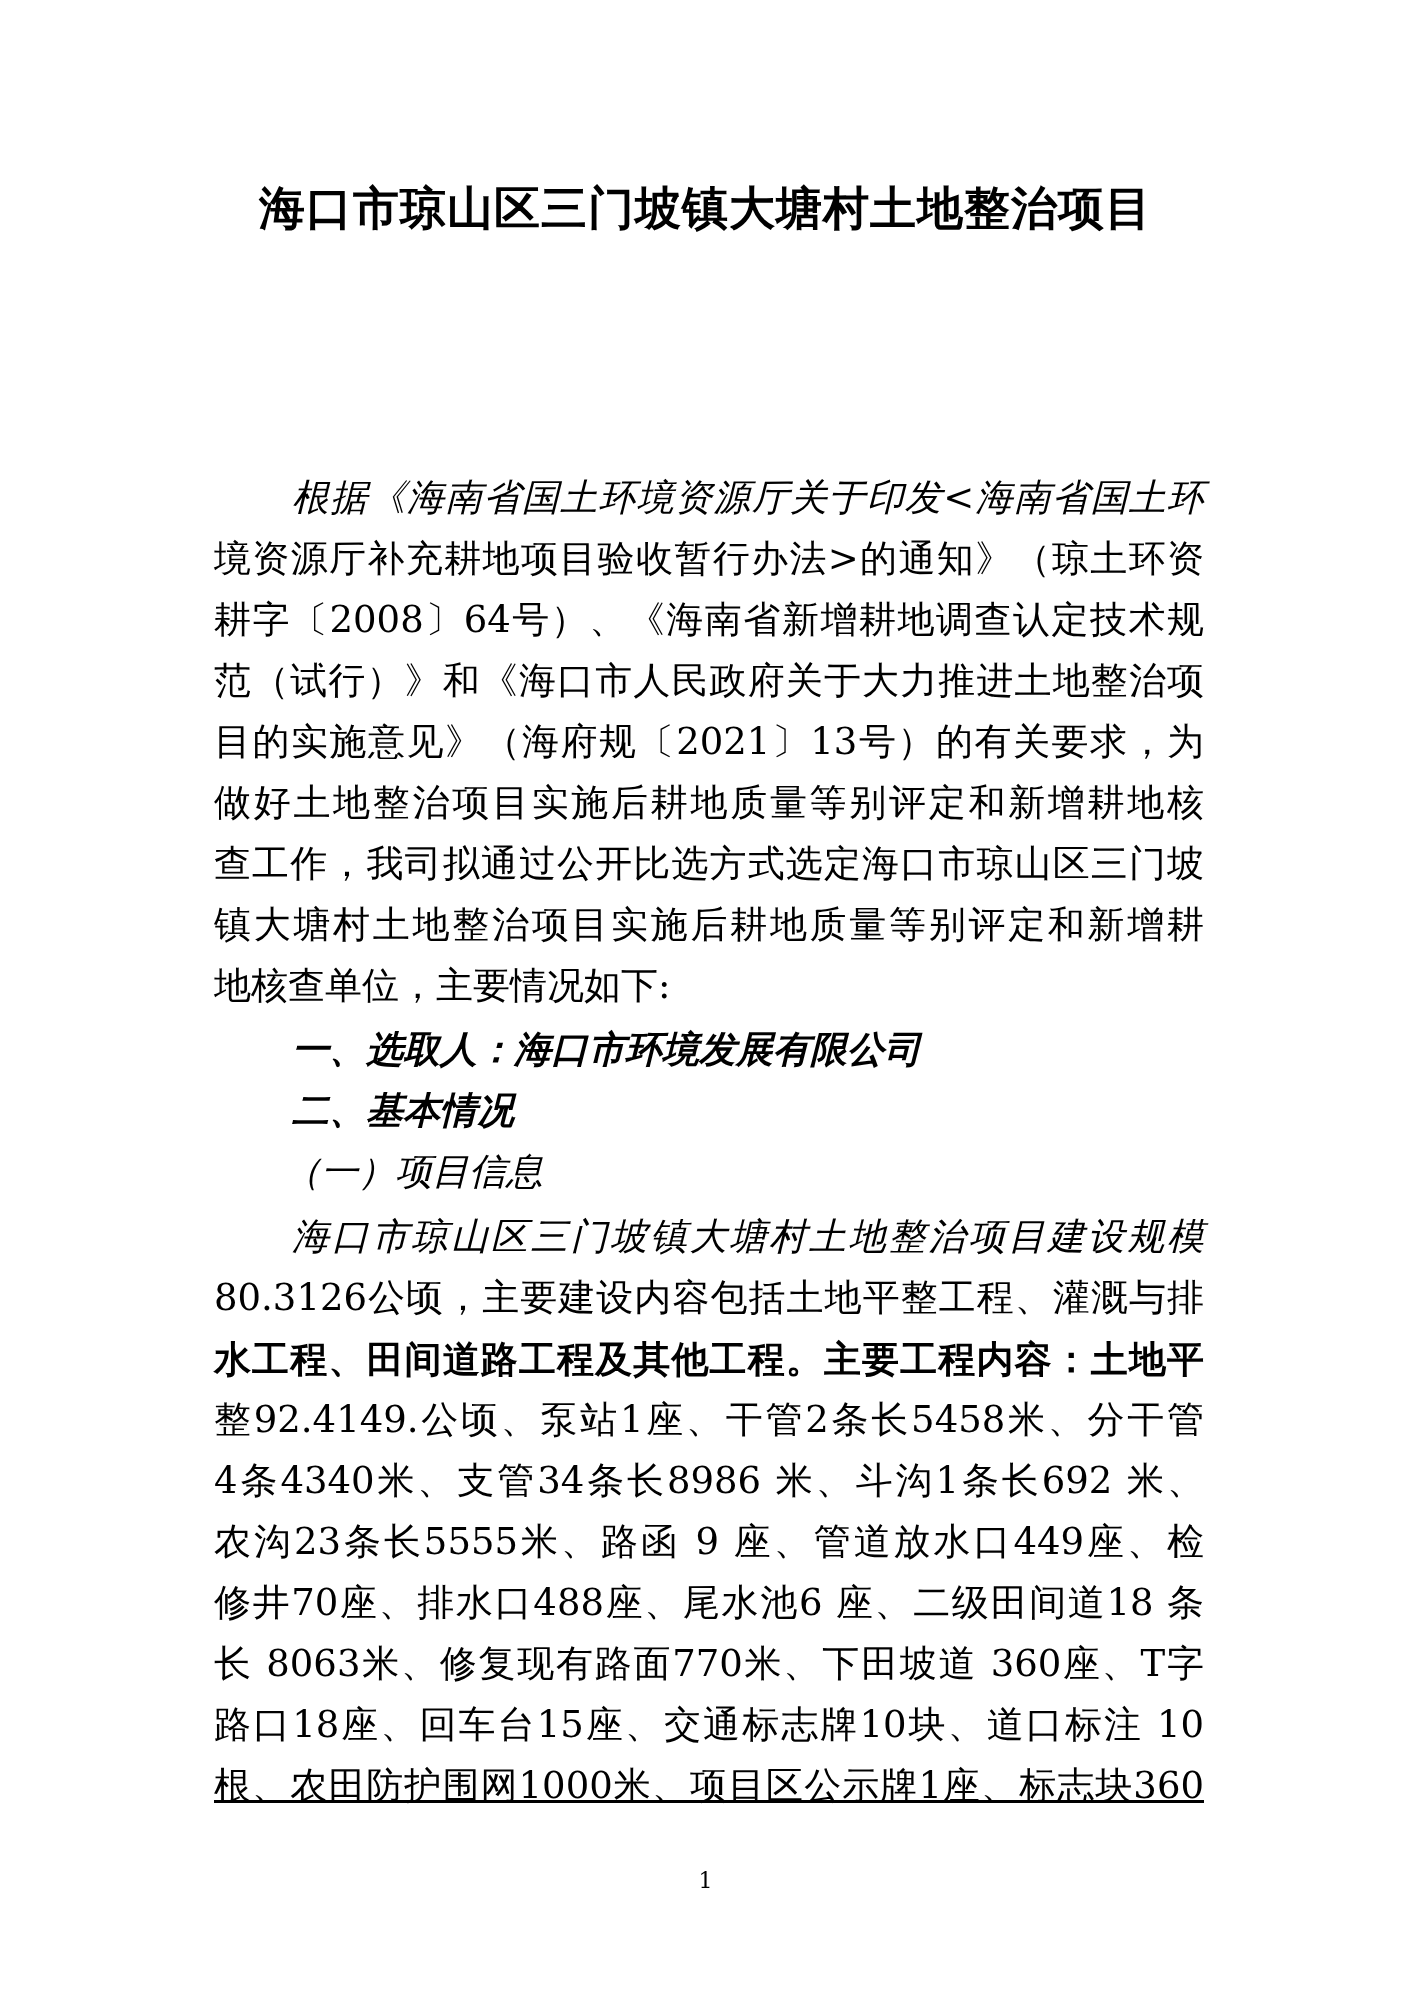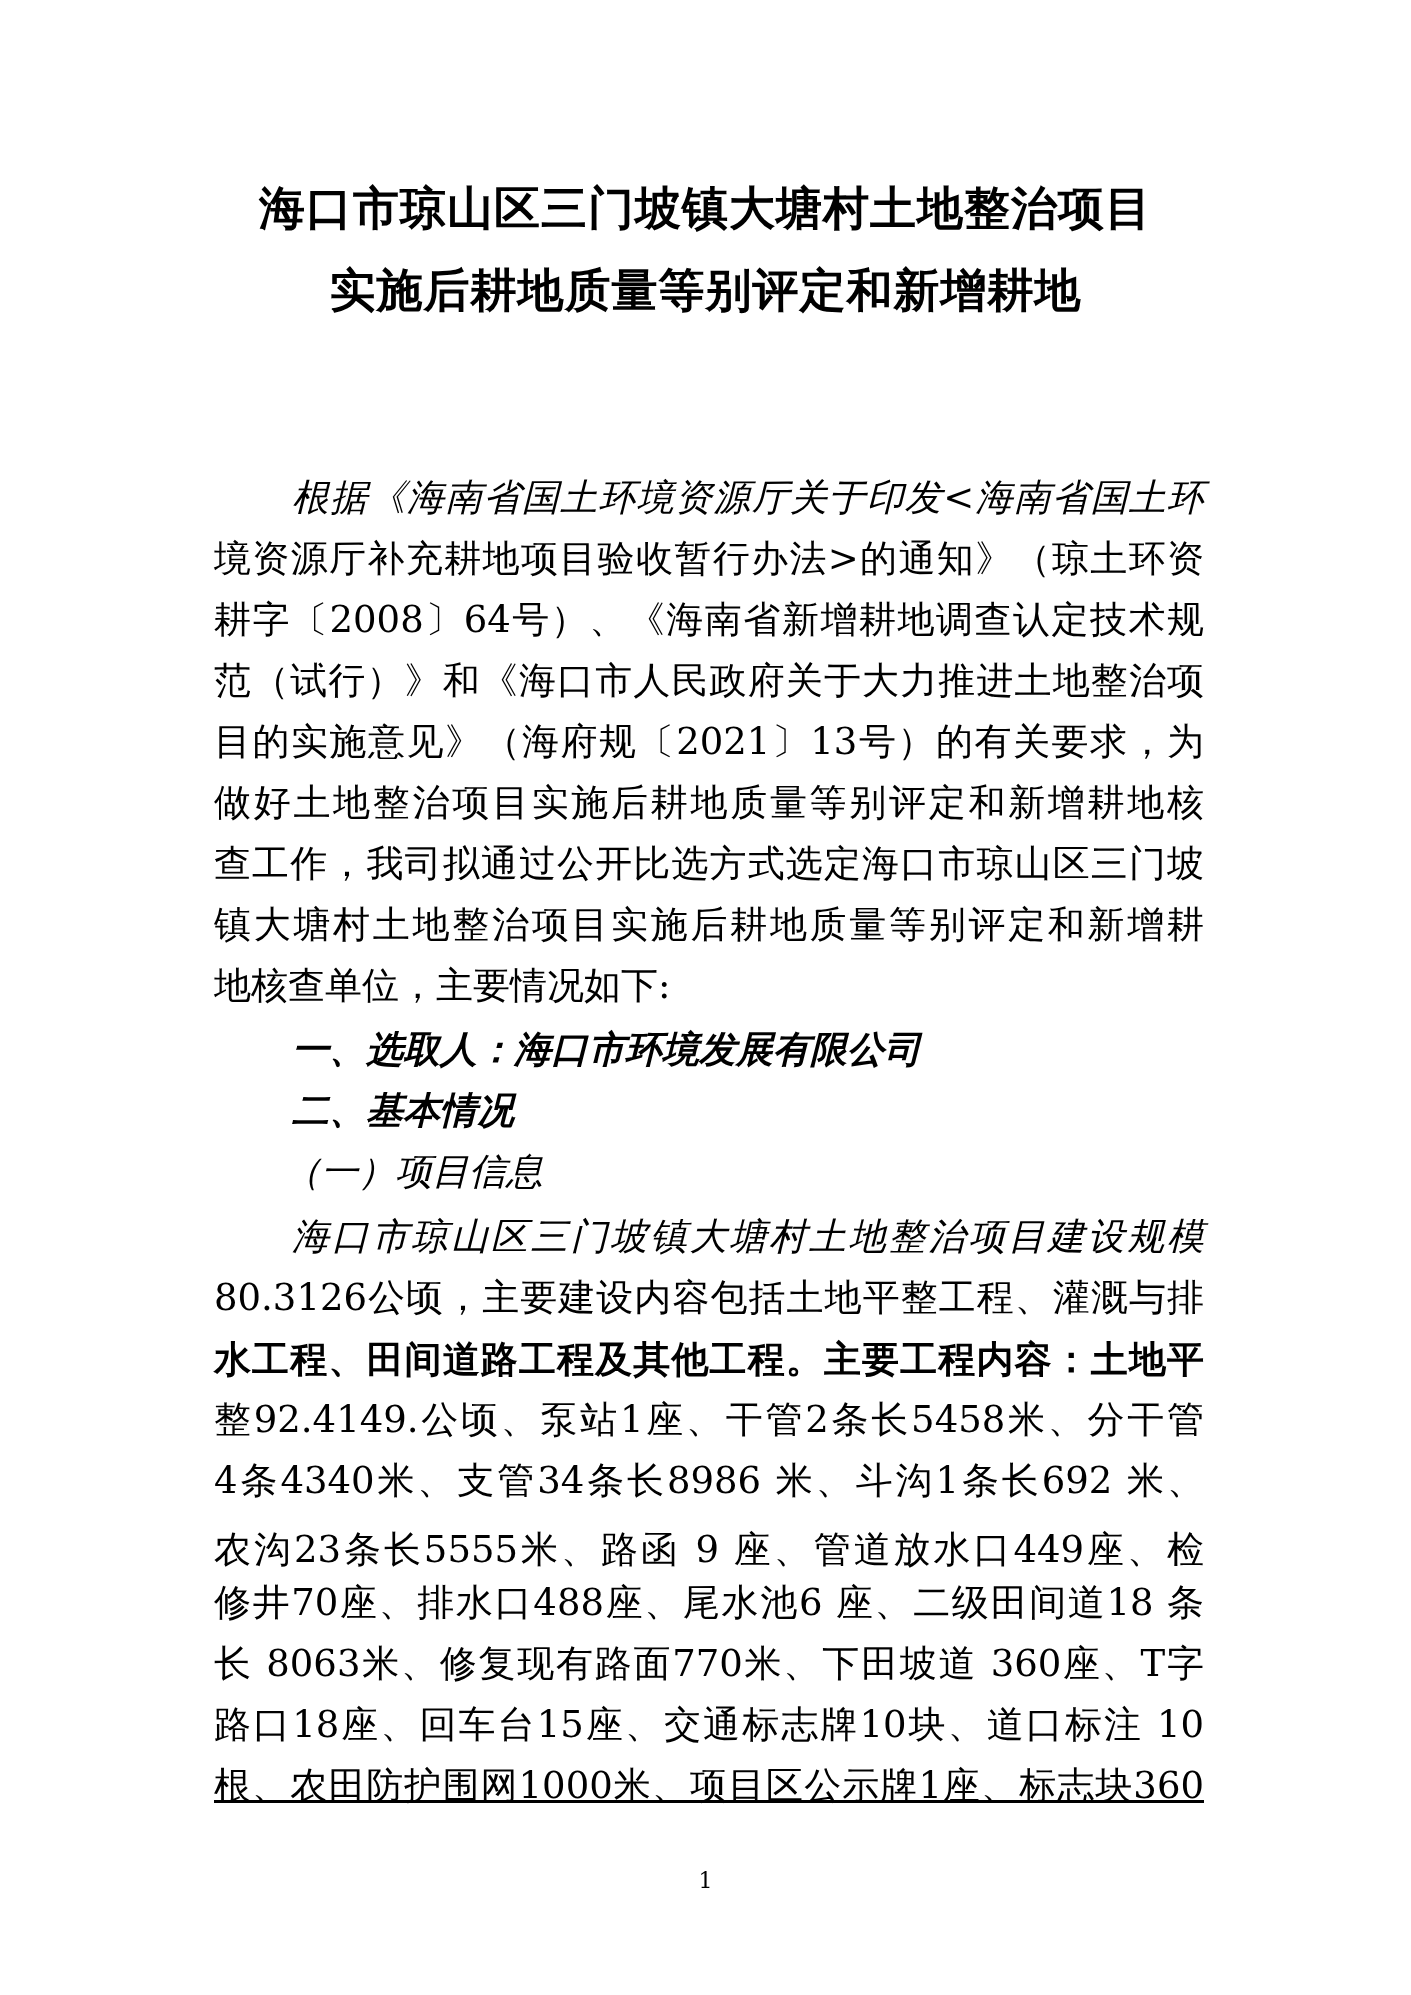--- a/index.html
+++ b/index.html
@@ -18,21 +18,20 @@
   .heading { font-family: "DejaVu Sans", sans-serif; font-weight: bold; }
   .pagenum { position: absolute; top: 1868px; left: 0; width: 1411px; text-align: center;
              font-family: "DejaVu Serif", serif; font-size: 22px; }
 </style>
 </head>
 <body>
 
 <div class="page">
 
   <div class="title t1">海口市琼山区三门坡镇大塘村土地整治项目</div>
-  <div class="title t2">实施后耕地质量等别评定和新增耕地</div>
 
   <div class="body" style="top:0;">
     <div class="line indent" style="top:476px;">根据《海南省国土环境资源厅关于印发&lt;海南省国土环</div>
     <div class="line" style="top:537px;">境资源厅补充耕地项目验收暂行办法&gt;的通知》（琼土环资</div>
     <div class="line" style="top:598px;">耕字〔2008〕64号）、《海南省新增耕地调查认定技术规</div>
     <div class="line" style="top:659px;">范（试行）》和《海口市人民政府关于大力推进土地整治项</div>
     <div class="line" style="top:720px;">目的实施意见》（海府规〔2021〕13号）的有关要求，为</div>
     <div class="line" style="top:781px;">做好土地整治项目实施后耕地质量等别评定和新增耕地核</div>
     <div class="line" style="top:842px;">查工作，我司拟通过公开比选方式选定海口市琼山区三门坡</div>
     <div class="line" style="top:903px;">镇大塘村土地整治项目实施后耕地质量等别评定和新增耕</div>
@@ -40,21 +39,21 @@
 
     <div class="line short indent heading" style="top:1028px;">一、选取人：海口市环境发展有限公司</div>
     <div class="line short indent heading" style="top:1089px;">二、基本情况</div>
     <div class="line short indent" style="top:1150px; left:70px;">（一）项目信息</div>
 
     <div class="line indent" style="top:1215px;">海口市琼山区三门坡镇大塘村土地整治项目建设规模</div>
     <div class="line" style="top:1276px;">80.3126公顷，主要建设内容包括土地平整工程、灌溉与排</div>
     <div class="line" style="top:1337px;font-weight:bold;">水工程、田间道路工程及其他工程。主要工程内容：土地平</div>
     <div class="line" style="top:1398px;">整92.4149.公顷、泵站1座、干管2条长5458米、分干管</div>
     <div class="line" style="top:1459px;">4条4340米、支管34条长8986 米、斗沟1条长692 米、</div>
-    <div class="line" style="top:1520px;margin-top:8px;">农沟23条长5555米、路函 9 座、管道放水口449座、检</div>
+    <div class="line" style="top:1520px;">农沟23条长5555米、路函 9 座、管道放水口449座、检</div>
     <div class="line" style="top:1581px;">修井70座、排水口488座、尾水池6 座、二级田间道18 条</div>
     <div class="line" style="top:1642px;">长 8063米、修复现有路面770米、下田坡道 360座、T字</div>
     <div class="line" style="top:1703px;">路口18座、回车台15座、交通标志牌10块、道口标注 10</div>
     <div class="line" style="top:1764px;text-decoration:underline;">根、农田防护围网1000米、项目区公示牌1座、标志块360</div>
   </div>
 
   <div class="pagenum">1</div>
 </div>
 
 </body></html>

